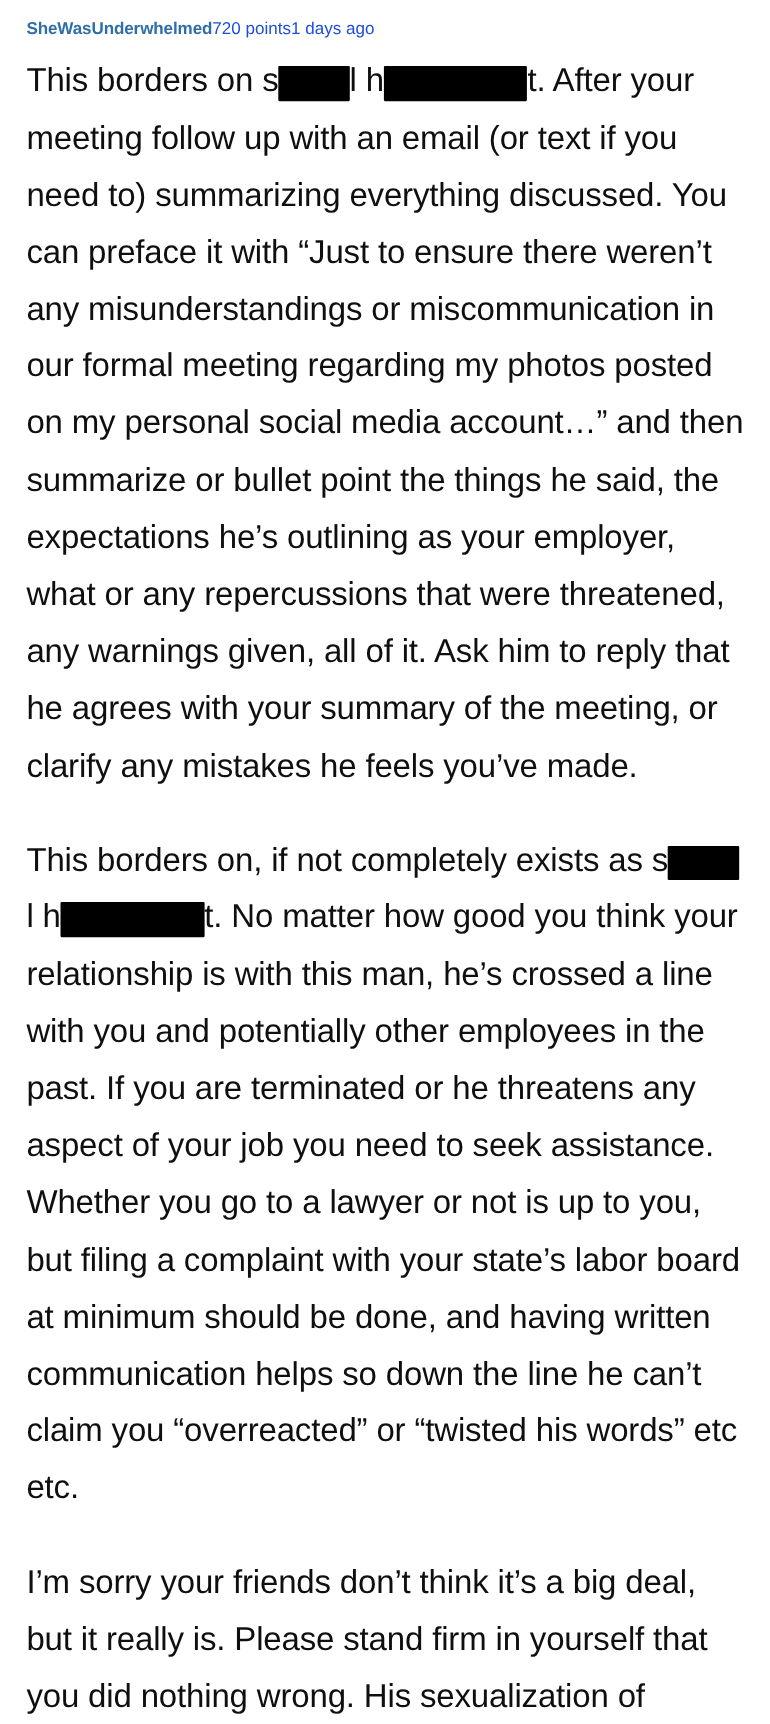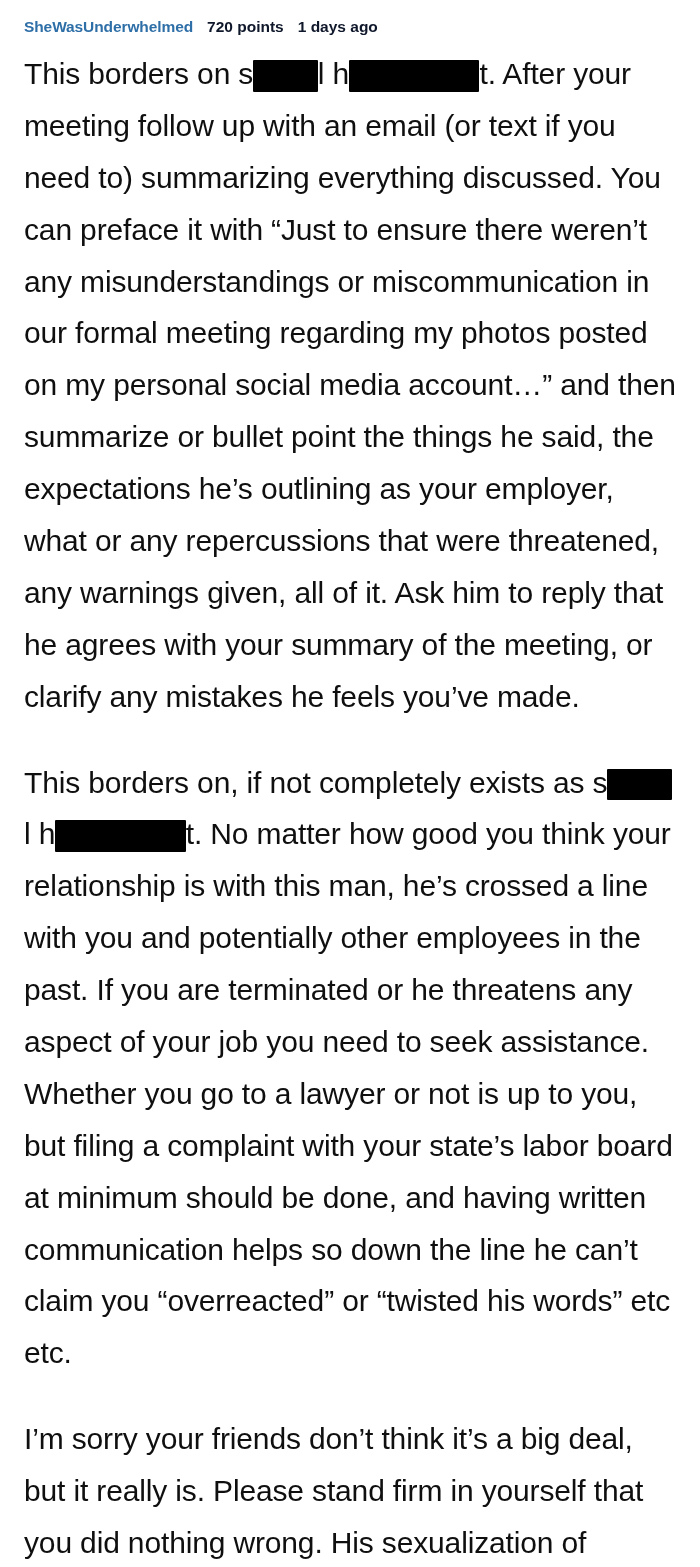--- a/index.html
+++ b/index.html
@@ -13,32 +13,31 @@
     min-height: 1567px;
     font-family: "Liberation Sans", sans-serif;
     color: #111111;
   }
   .comment {
     padding: 18px 24px 0 24px;
   }
   .comment-header {
     display: flex;
     align-items: baseline;
-    gap: 14px;
     margin-bottom: 12px;
     font-size: 15.5px;
   }
   .author {
     color: #2f6fa8;
     font-weight: bold;
     letter-spacing: -0.1px;
   }
   .points, .timestamp {
-    color: #0f172a;
-    font-weight: bold;
+    color: #1d4ed8;
+    font-weight: normal;
   }
   .comment-body {
     font-size: 30px;
     line-height: 1.73;
     color: #0f0f0f;
     letter-spacing: -0.15px;
   }
   .comment-body p {
     margin: 0 0 34px 0;
   }

